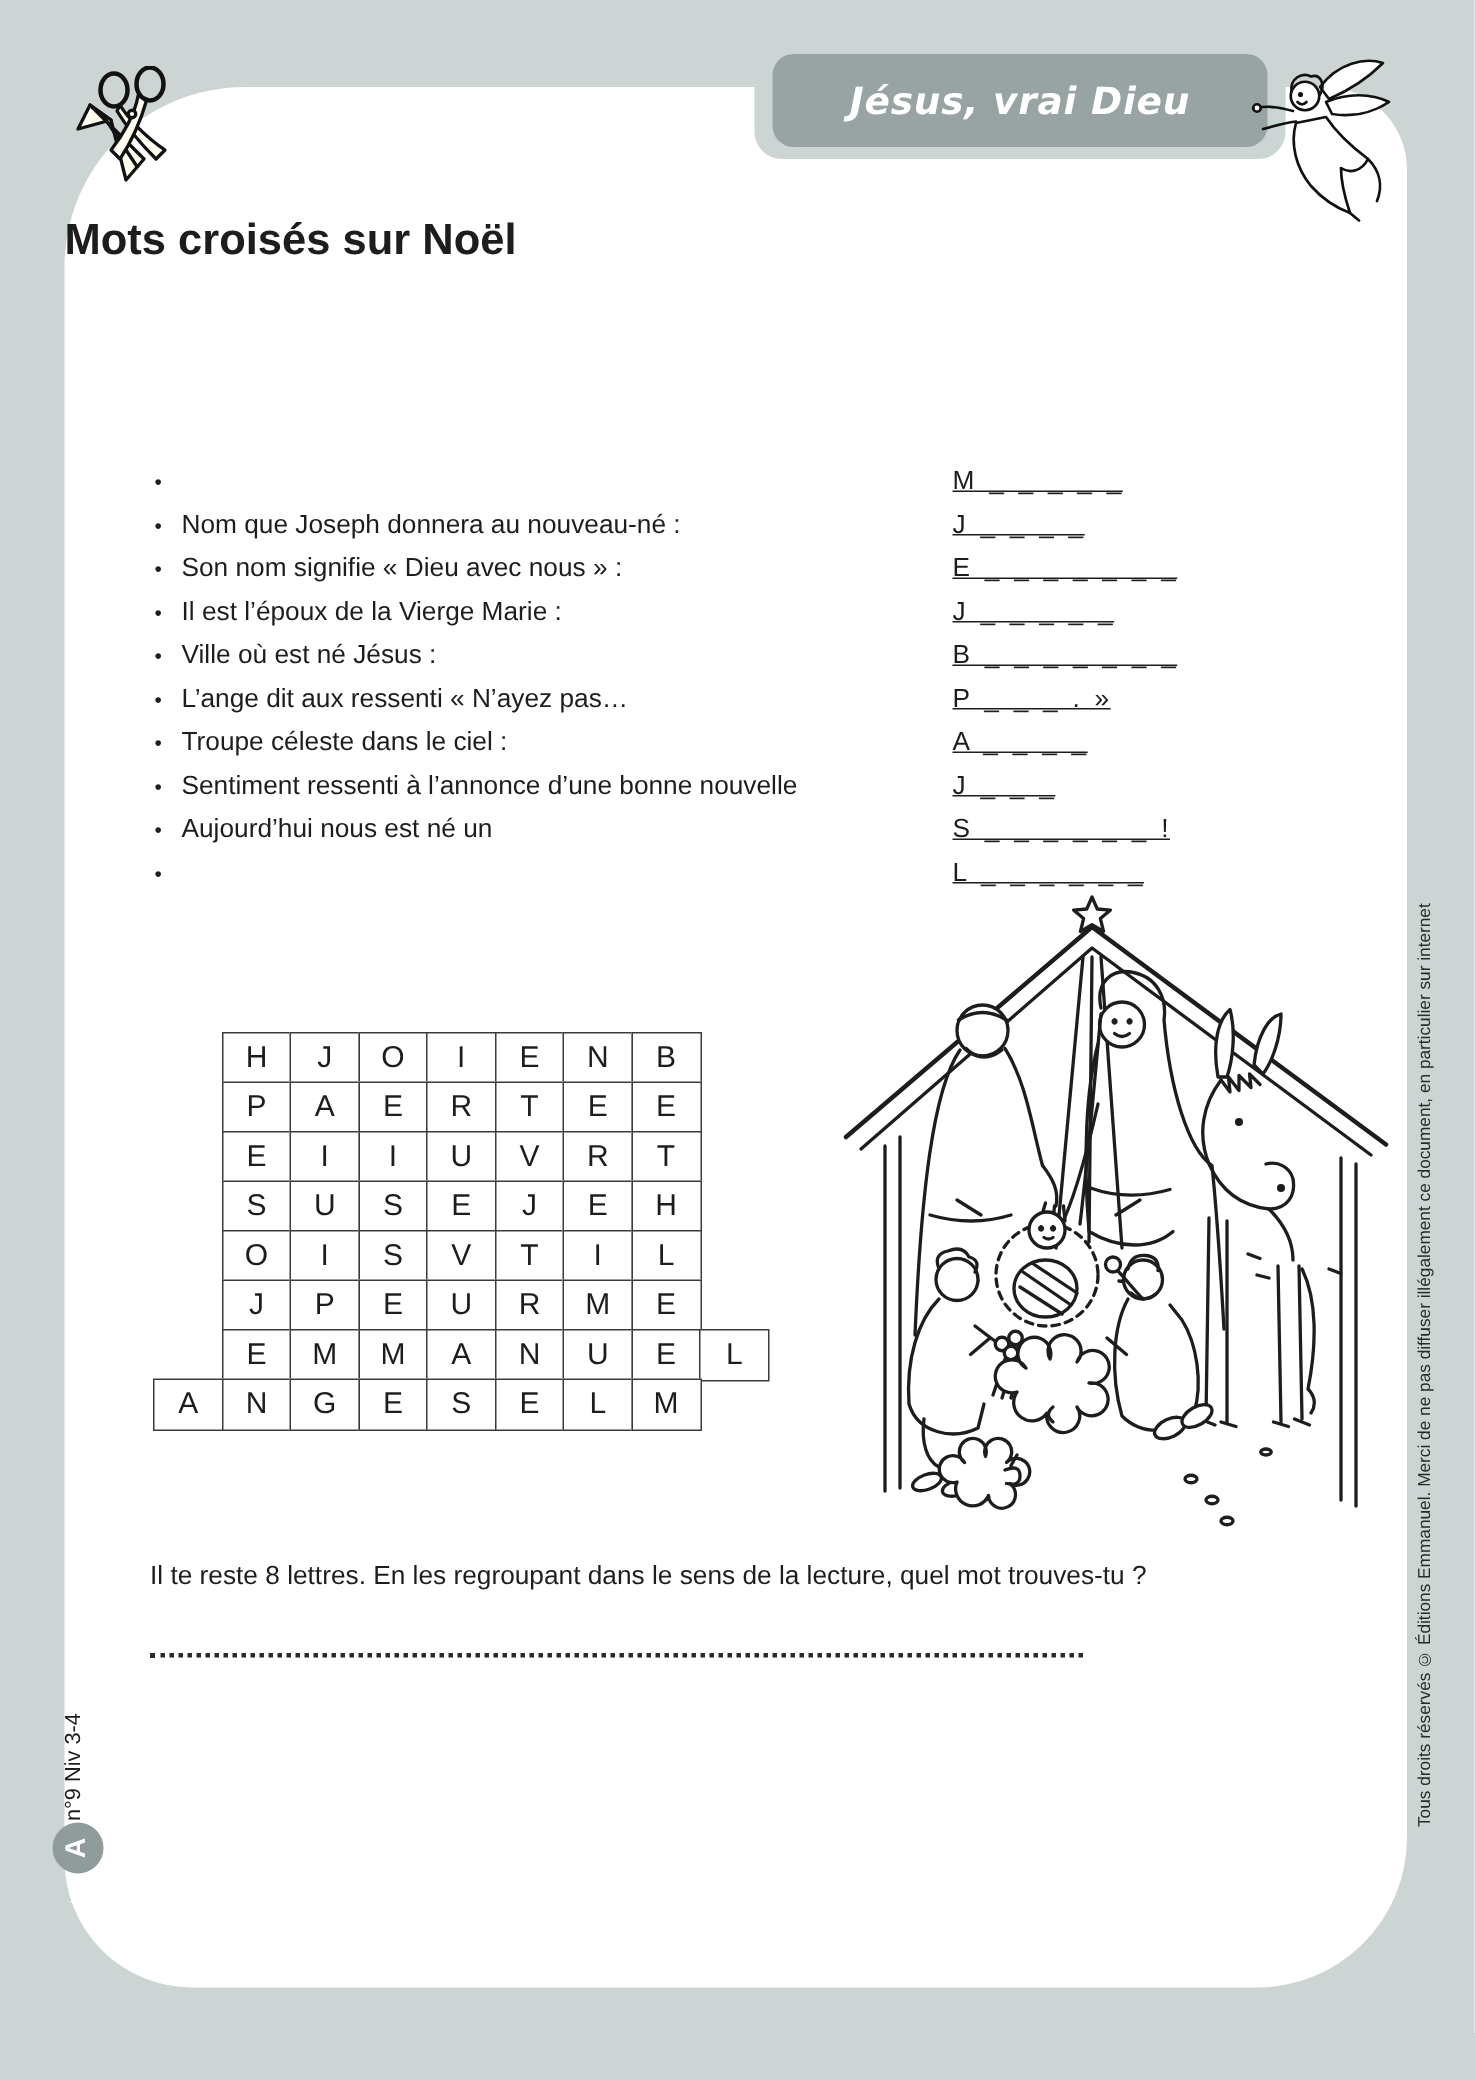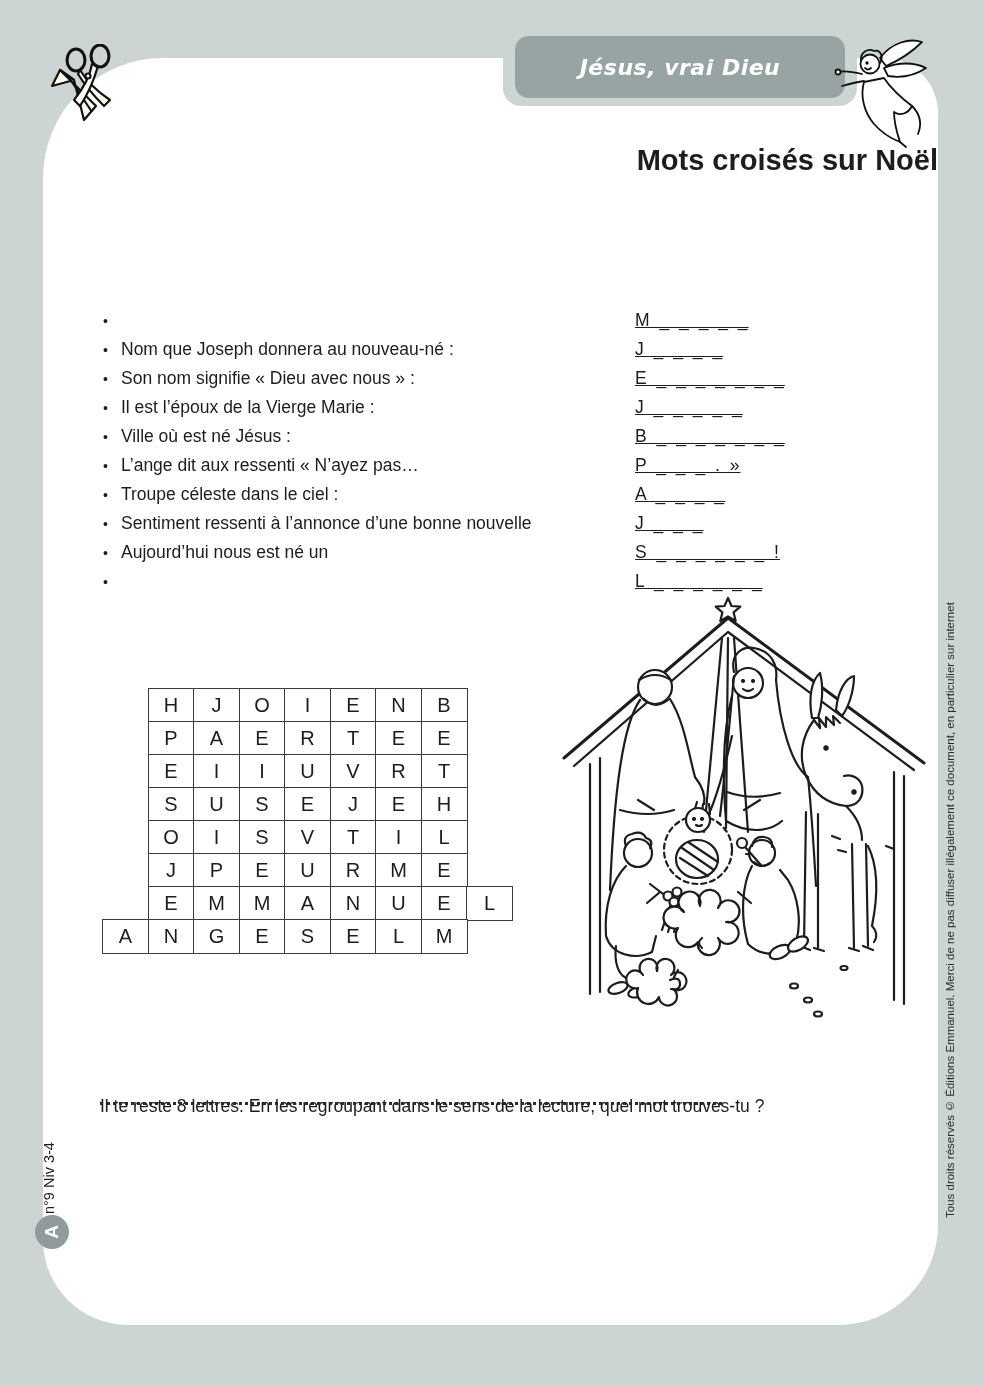--- a/index.html
+++ b/index.html
@@ -5,40 +5,40 @@
   html,body{margin:0;padding:0;}
   .page{position:relative;width:983px;height:1386px;background:#cdd4d4;overflow:hidden;
         font-family:"Liberation Sans",sans-serif;color:#1d1d1b;}
   .sheet{position:absolute;left:43px;top:58px;width:895px;height:1267px;background:#ffffff;
          border-radius:120px 55px 100px 85px;}
   .badge-pad{position:absolute;left:503px;top:0;width:354px;height:106px;background:#cdd4d4;
              border-radius:0 0 18px 18px;}
   .badge{position:absolute;left:515px;top:36px;width:330px;height:62px;background:#98a4a3;
          border-radius:14px;display:flex;flex-direction:column;align-items:center;justify-content:center;
          color:#fff;font-family:"DejaVu Sans",sans-serif;font-style:italic;font-weight:bold;
-         font-size:22px;line-height:27px;text-align:right;letter-spacing:0.5px;}
+         font-size:25px;line-height:27px;text-align:right;letter-spacing:0.5px;}
   .scissors{position:absolute;left:46px;top:44px;}
   .angel{position:absolute;left:834px;top:34px;}
-  .page-title{position:absolute;left:43px;top:144px;width:895px;text-align:right;
+  .page-title{position:absolute;left:43px;top:144px;width:895px;text-align:left;
               font-size:29px;font-weight:bold;}
   .instruction{position:absolute;left:100px;top:222px;width:795px;
                font-family:"DejaVu Sans",sans-serif;font-style:italic;
                font-size:19px;line-height:34px;text-indent:28px;}
   .instr-star{font-style:normal;margin-right:16px;font-size:17px;}
   .definitions{position:absolute;left:103px;top:306px;}
   .def-row{position:relative;height:29px;width:810px;display:flex;align-items:center;font-size:17.5px;}
   .def-bullet{width:18px;font-size:14px;}
   .def-answer{position:absolute;left:532px;letter-spacing:1px;word-spacing:3px;text-decoration:underline;}
   .grid{position:absolute;left:102px;top:688px;}
   .grid-row{display:flex;margin-bottom:-1.5px;}
   .grid-cell{box-sizing:border-box;width:47px;height:34.5px;border:1.5px solid #3b3b3a;
              margin-right:-1.5px;background:#fff;display:flex;align-items:center;justify-content:center;
              font-size:20px;color:#1d1d1b;}
   .nativity{position:absolute;left:556px;top:596px;}
-  .question{position:absolute;left:100px;top:1096px;font-size:17.5px;width:820px;}
+  .question{position:absolute;left:100px;top:1040px;font-size:17.5px;width:820px;}
   .answer-line{position:absolute;left:100px;top:1078px;width:622px;height:24px;
                border-bottom:3px dotted #2a2a2a;}
   .copyright{position:absolute;left:944px;top:550px;height:668px;writing-mode:vertical-rl;
              transform:rotate(180deg);font-size:11.5px;white-space:nowrap;color:#2a2a29;}
   .ref-label{position:absolute;left:41px;top:1110px;height:104px;writing-mode:vertical-rl;
              transform:rotate(180deg);font-size:14.5px;white-space:nowrap;color:#1d1d1b;}
   .level-circle{position:absolute;left:35px;top:1215px;width:34px;height:34px;border-radius:50%;
                 background:#8f9c9b;display:flex;align-items:center;justify-content:center;}
   .level-circle span{color:#fff;font-weight:bold;font-size:19px;transform:rotate(-90deg);}
   .notch{position:absolute;left:46px;top:1238px;}

